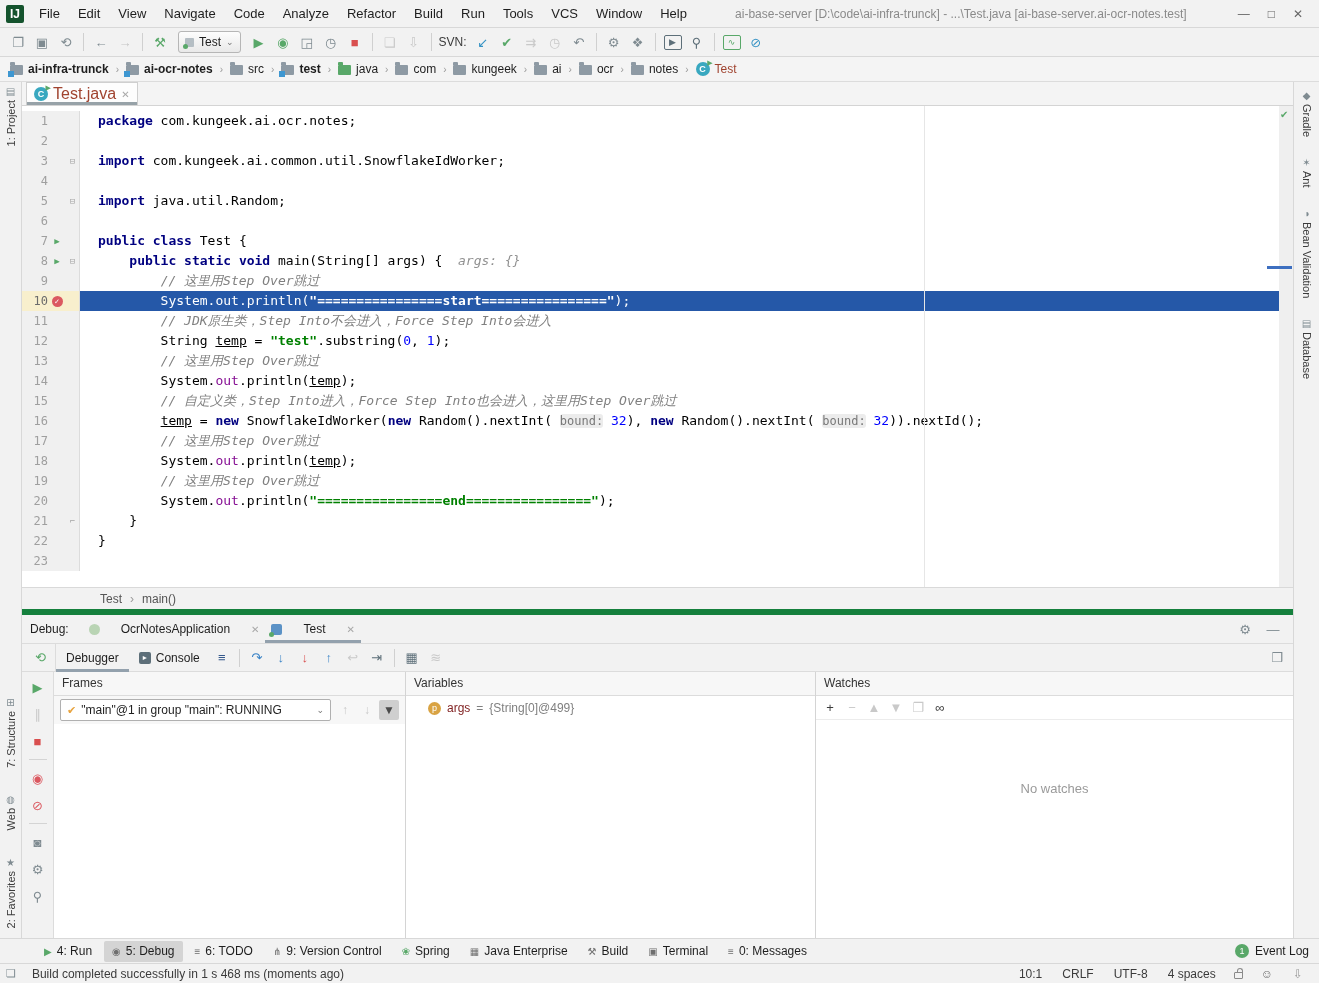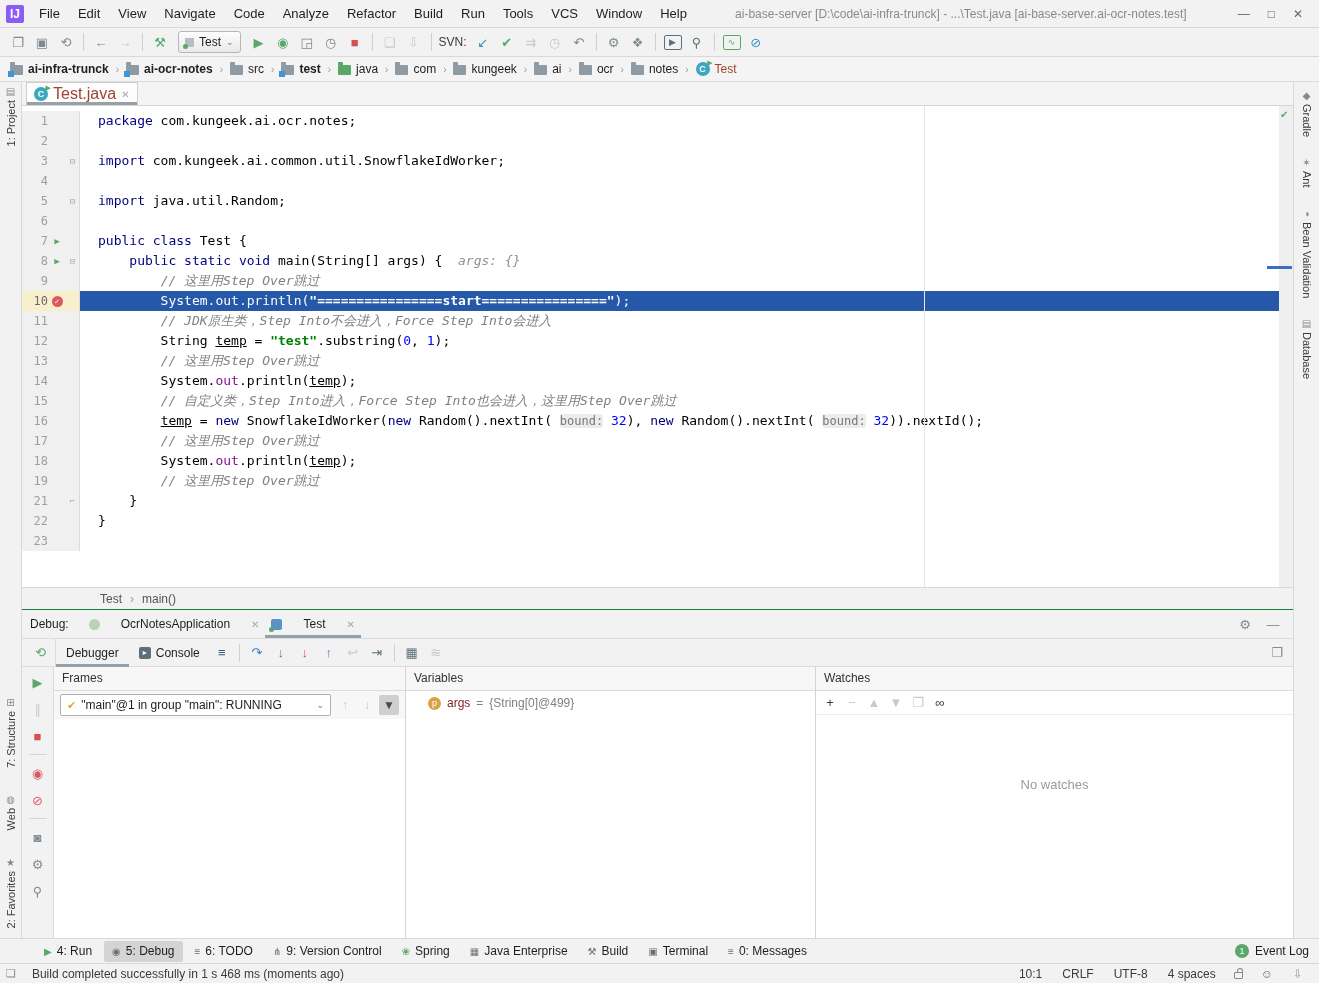--- a/index.html
+++ b/index.html
@@ -2,21 +2,21 @@
 <html><head>
 <meta charset="utf-8">
 <style>
   * { margin:0; padding:0; box-sizing:border-box; }
   html,body { width:1319px; height:983px; overflow:hidden; }
   body { font-family:"Liberation Sans","DejaVu Sans",sans-serif; font-size:12px; color:#1e1e1e; background:#f2f2f2; }
   .app { width:1319px; height:983px; display:flex; flex-direction:column; }
 
   
   .titlebar { height:28px; display:flex; align-items:center; background:#f2f2f2; border-bottom:1px solid #d8d8d8; padding:0 4px; }
-  .logo { width:18px; height:18px; background:#8b5cf6; color:#fff; font-size:12px; font-weight:bold; display:flex; align-items:center; justify-content:center; margin:0 6px 0 2px; border-radius:2px; }
+  .logo { width:18px; height:18px; background:#14532d; color:#fff; font-size:12px; font-weight:bold; display:flex; align-items:center; justify-content:center; margin:0 6px 0 2px; border-radius:2px; }
   .menu { display:flex; }
   .menu span { padding:0 9px; line-height:27px; font-size:13px; cursor:default; }
   .win-title { flex:1; text-align:center; color:#8a8a8a; font-size:12px; white-space:nowrap; overflow:hidden; }
   .winbtns { display:flex; gap:18px; padding:0 12px; color:#666; font-size:12px; }
 
   
   .toolbar { height:29px; display:flex; align-items:center; background:#f2f2f2; border-bottom:1px solid #d8d8d8; padding:0 6px; }
   .tbi { width:24px; height:22px; display:flex; align-items:center; justify-content:center; font-size:13px; border-radius:3px; cursor:default; }
   .tbi.box { border:1px solid currentColor; width:18px; height:15px; font-size:9px; margin:0 3px; border-radius:2px; }
   .tsep { width:1px; height:18px; background:#d0d0d0; margin:0 5px; }
@@ -70,35 +70,35 @@
   .gut .gic { width:18px; text-align:center; font-size:10px; }
   .gut .fld { width:13px; text-align:center; color:#a5a5a5; font-size:9px; }
   .code-line.exec .gut { background:#f8efcd; }
   .code-line.exec .gut .num { color:#6b6b6b; }
   .bp { display:inline-block; width:11px; height:11px; border-radius:50%; background:#db5860; color:#fff; font-size:8px; line-height:11px; text-align:center; margin-top:4px; }
   .runarrow { color:#59a869; font-size:9px; }
   .codetext { padding-left:18px; flex:1; }
   .code-line.exec .codetext { background:#2558a8; }
   .code-line.exec .codetext span { color:#fff !important; }
   .seg-d { color:#000; }
-  .seg-k { color:#000080; font-weight:normal; }
+  .seg-k { color:#000080; font-weight:bold; }
   .seg-s { color:#008000; font-weight:bold; }
   .seg-n2 { color:#0000ff; }
   .seg-c { color:#808080; font-style:italic; }
   .seg-m { color:#871094; }
   .seg-u { color:#000; text-decoration:underline; }
   .seg-hi { color:#909090; font-style:italic; }
   .seg-h { color:#787878; background:#ececec; border-radius:3px; font-size:12px; }
   .sbcol { width:14px; flex:none; background:#efefef; position:relative; }
   .insp-ok { position:absolute; top:3px; left:1px; color:#59a869; font-size:10px; }
   .sb-exec { position:absolute; top:160px; left:-12px; right:1px; height:3px; background:#3d6fc0; }
   .ebc { height:22px; background:#f2f2f2; border-top:1px solid #d9d9d9; display:flex; align-items:center; padding-left:78px; color:#555; gap:8px; }
 
   
-  .debug { height:329px; display:flex; flex-direction:column; background:#f2f2f2; border-top:1px solid #15803d; }
+  .debug { height:329px; display:flex; flex-direction:column; background:#f2f2f2; border-top:6px solid #15803d; }
   .dbg-head { height:28px; display:flex; align-items:center; padding:0 8px; gap:4px; }
   .dbg-label { margin-right:10px; color:#1e1e1e; }
   .dtab { display:flex; align-items:center; gap:21px; padding:0 6px; height:27px; cursor:default; }
   .dtab.sel { box-shadow:inset 0 -3px 0 #93a1ad; }
   .dtab-ico { width:11px; height:11px; border-radius:2px; }
   .dtab-ico.pale { background:#b9d4b4; border-radius:50%; }
   .dtab-ico.app { background:#5b92c6; position:relative; }
   .dtab-ico.app::after { content:""; position:absolute; left:-2px; bottom:-2px; width:5px; height:5px; border-radius:50%; background:#59a869; }
   .dbg-head-spacer { flex:1; }
   .dbg-tools { height:29px; display:flex; align-items:center; border-top:1px solid #dcdcdc; border-bottom:1px solid #dcdcdc; padding:0 4px; }
@@ -328,20 +328,21 @@
               <div class="code-line exec"><div class="gut"><span class="num">10</span><span class="gic"><span class="bp">✓</span></span><span class="fld"></span></div><div class="codetext"><span class="seg-d">        System.</span><span class="seg-m">out</span><span class="seg-d">.println(</span><span class="seg-s">"================start================"</span><span class="seg-d">);</span></div></div>
               <div class="code-line"><div class="gut"><span class="num">11</span><span class="gic"></span><span class="fld"></span></div><div class="codetext"><span class="seg-d">        </span><span class="seg-c">// JDK原生类，Step Into不会进入，Force Step Into会进入</span></div></div>
               <div class="code-line"><div class="gut"><span class="num">12</span><span class="gic"></span><span class="fld"></span></div><div class="codetext"><span class="seg-d">        String </span><span class="seg-u">temp</span><span class="seg-d"> = </span><span class="seg-s">"test"</span><span class="seg-d">.substring(</span><span class="seg-n2">0</span><span class="seg-d">, </span><span class="seg-n2">1</span><span class="seg-d">);</span></div></div>
               <div class="code-line"><div class="gut"><span class="num">13</span><span class="gic"></span><span class="fld"></span></div><div class="codetext"><span class="seg-d">        </span><span class="seg-c">// 这里用Step Over跳过</span></div></div>
               <div class="code-line"><div class="gut"><span class="num">14</span><span class="gic"></span><span class="fld"></span></div><div class="codetext"><span class="seg-d">        System.</span><span class="seg-m">out</span><span class="seg-d">.println(</span><span class="seg-u">temp</span><span class="seg-d">);</span></div></div>
               <div class="code-line"><div class="gut"><span class="num">15</span><span class="gic"></span><span class="fld"></span></div><div class="codetext"><span class="seg-d">        </span><span class="seg-c">// 自定义类，Step Into进入，Force Step Into也会进入，这里用Step Over跳过</span></div></div>
               <div class="code-line"><div class="gut"><span class="num">16</span><span class="gic"></span><span class="fld"></span></div><div class="codetext"><span class="seg-d">        </span><span class="seg-u">temp</span><span class="seg-d"> = </span><span class="seg-k">new</span><span class="seg-d"> SnowflakeIdWorker(</span><span class="seg-k">new</span><span class="seg-d"> Random().nextInt( </span><span class="seg-h">bound:</span><span class="seg-d"> </span><span class="seg-n2">32</span><span class="seg-d">), </span><span class="seg-k">new</span><span class="seg-d"> Random().nextInt( </span><span class="seg-h">bound:</span><span class="seg-d"> </span><span class="seg-n2">32</span><span class="seg-d">)).nextId();</span></div></div>
               <div class="code-line"><div class="gut"><span class="num">17</span><span class="gic"></span><span class="fld"></span></div><div class="codetext"><span class="seg-d">        </span><span class="seg-c">// 这里用Step Over跳过</span></div></div>
               <div class="code-line"><div class="gut"><span class="num">18</span><span class="gic"></span><span class="fld"></span></div><div class="codetext"><span class="seg-d">        System.</span><span class="seg-m">out</span><span class="seg-d">.println(</span><span class="seg-u">temp</span><span class="seg-d">);</span></div></div>
               <div class="code-line"><div class="gut"><span class="num">19</span><span class="gic"></span><span class="fld"></span></div><div class="codetext"><span class="seg-d">        </span><span class="seg-c">// 这里用Step Over跳过</span></div></div>
+              <div class="code-line"><div class="gut"><span class="num">20</span><span class="gic"></span><span class="fld"></span></div><div class="codetext"><span class="seg-d">        System.</span><span class="seg-m">out</span><span class="seg-d">.println(</span><span class="seg-s">"================end================"</span><span class="seg-d">);</span></div></div>
               <div class="code-line"><div class="gut"><span class="num">21</span><span class="gic"></span><span class="fld">⌐</span></div><div class="codetext"><span class="seg-d">    }</span></div></div>
               <div class="code-line"><div class="gut"><span class="num">22</span><span class="gic"></span><span class="fld"></span></div><div class="codetext"><span class="seg-d">}</span></div></div>
               <div class="code-line"><div class="gut"><span class="num">23</span><span class="gic"></span><span class="fld"></span></div><div class="codetext"></div></div>
             </div>
           <div class="sbcol">
             <span class="insp-ok">✔</span>
             <div class="sb-exec"></div>
           </div>
         </div>
         <div class="ebc" id="editor-breadcrumb">

